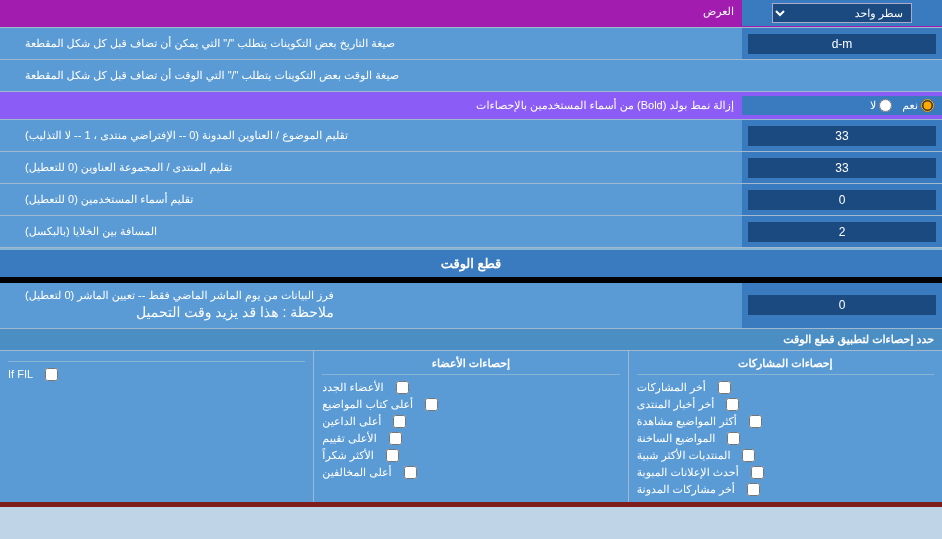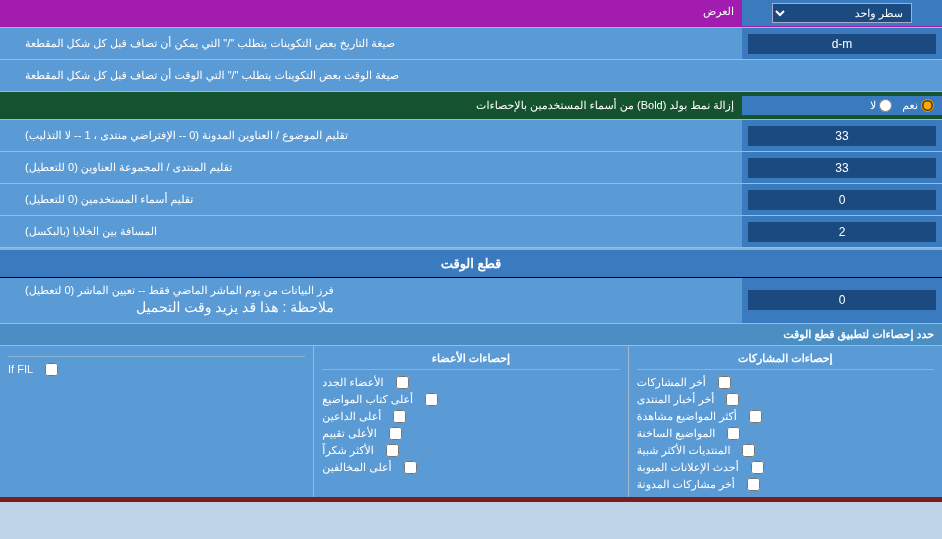--- a/index.html
+++ b/index.html
@@ -94,21 +94,21 @@
       padding: 2px 4px;
       direction: rtl;
       width: 140px;
     }
 
     
     .radio-row {
       display: flex;
       flex-direction: row-reverse;
       align-items: center;
-      background: #14532d;
+      background: #8b5cf6;
       border-bottom: 1px solid #a0b8d0;
       min-height: 28px;
     }
 
     .radio-row-label {
       flex: 1;
       color: #fff;
       font-size: 11px;
       padding: 5px 8px;
       text-align: right;
@@ -194,21 +194,21 @@
     }
 
     
     .time-cut-header {
       background: #3a7abf;
       color: #fff;
       font-size: 13px;
       font-weight: bold;
       text-align: center;
       padding: 6px 8px;
-      border-bottom: 1px solid #000000;
+      border-bottom: 6px solid #000000;
       border-top: 2px solid #87b4d4;
     }
 
     .small-label {
       font-size: 14px;
     }
   </style>
 </head>
 <body>
 

